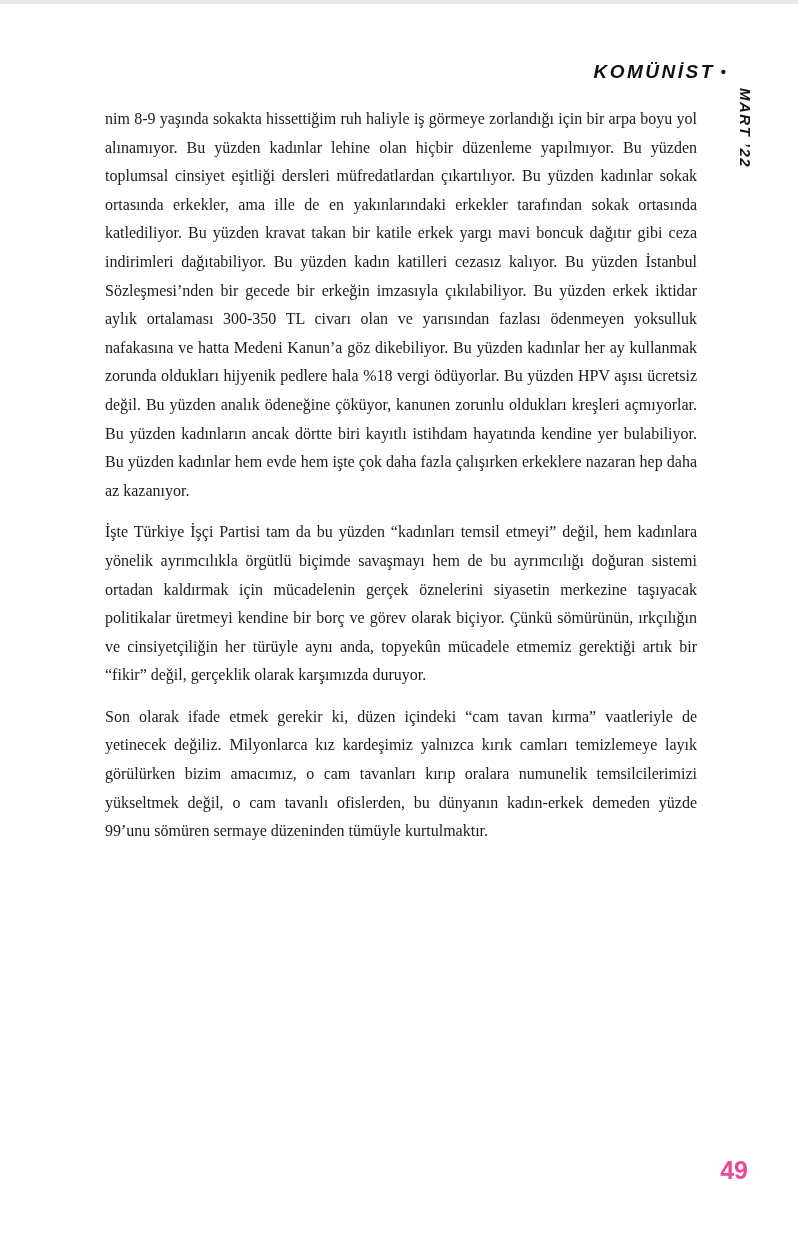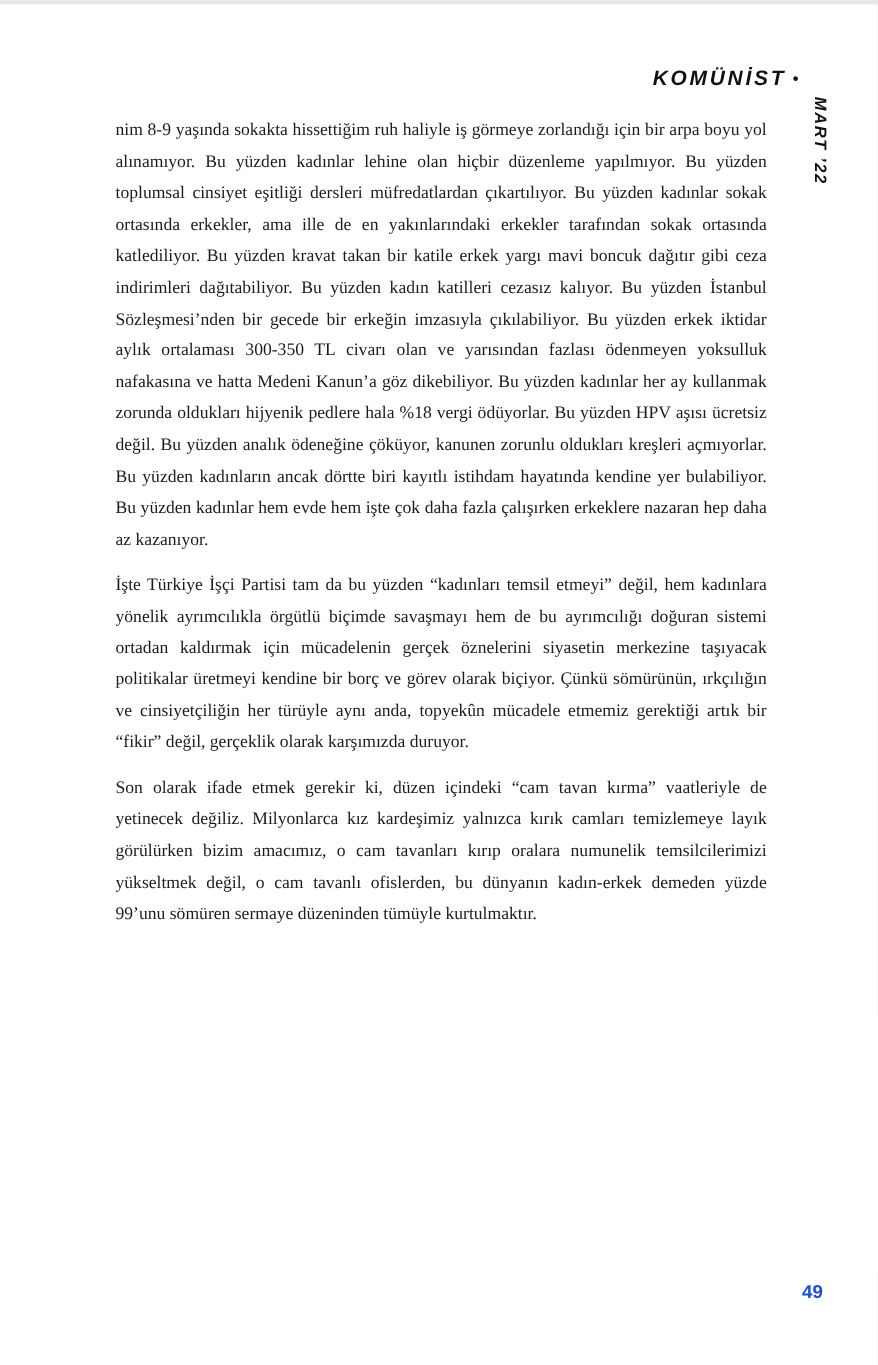--- a/index.html
+++ b/index.html
@@ -60,22 +60,22 @@
   }
   .body-text p {
     margin: 0 0 13px 0;
   }
   .page-number {
     position: absolute;
     bottom: 60px;
     right: 50px;
     font-family: "Liberation Sans", sans-serif;
     font-weight: bold;
-    font-size: 17px;
-    color: #1d4ed8;
+    font-size: 25px;
+    color: #ec4899;
   }
 </style>
 </head>
 <body>
 
 <div class="page">
 
   <div class="masthead">
     <span>KOMÜNİST</span><span class="bullet">•</span>
   </div>

